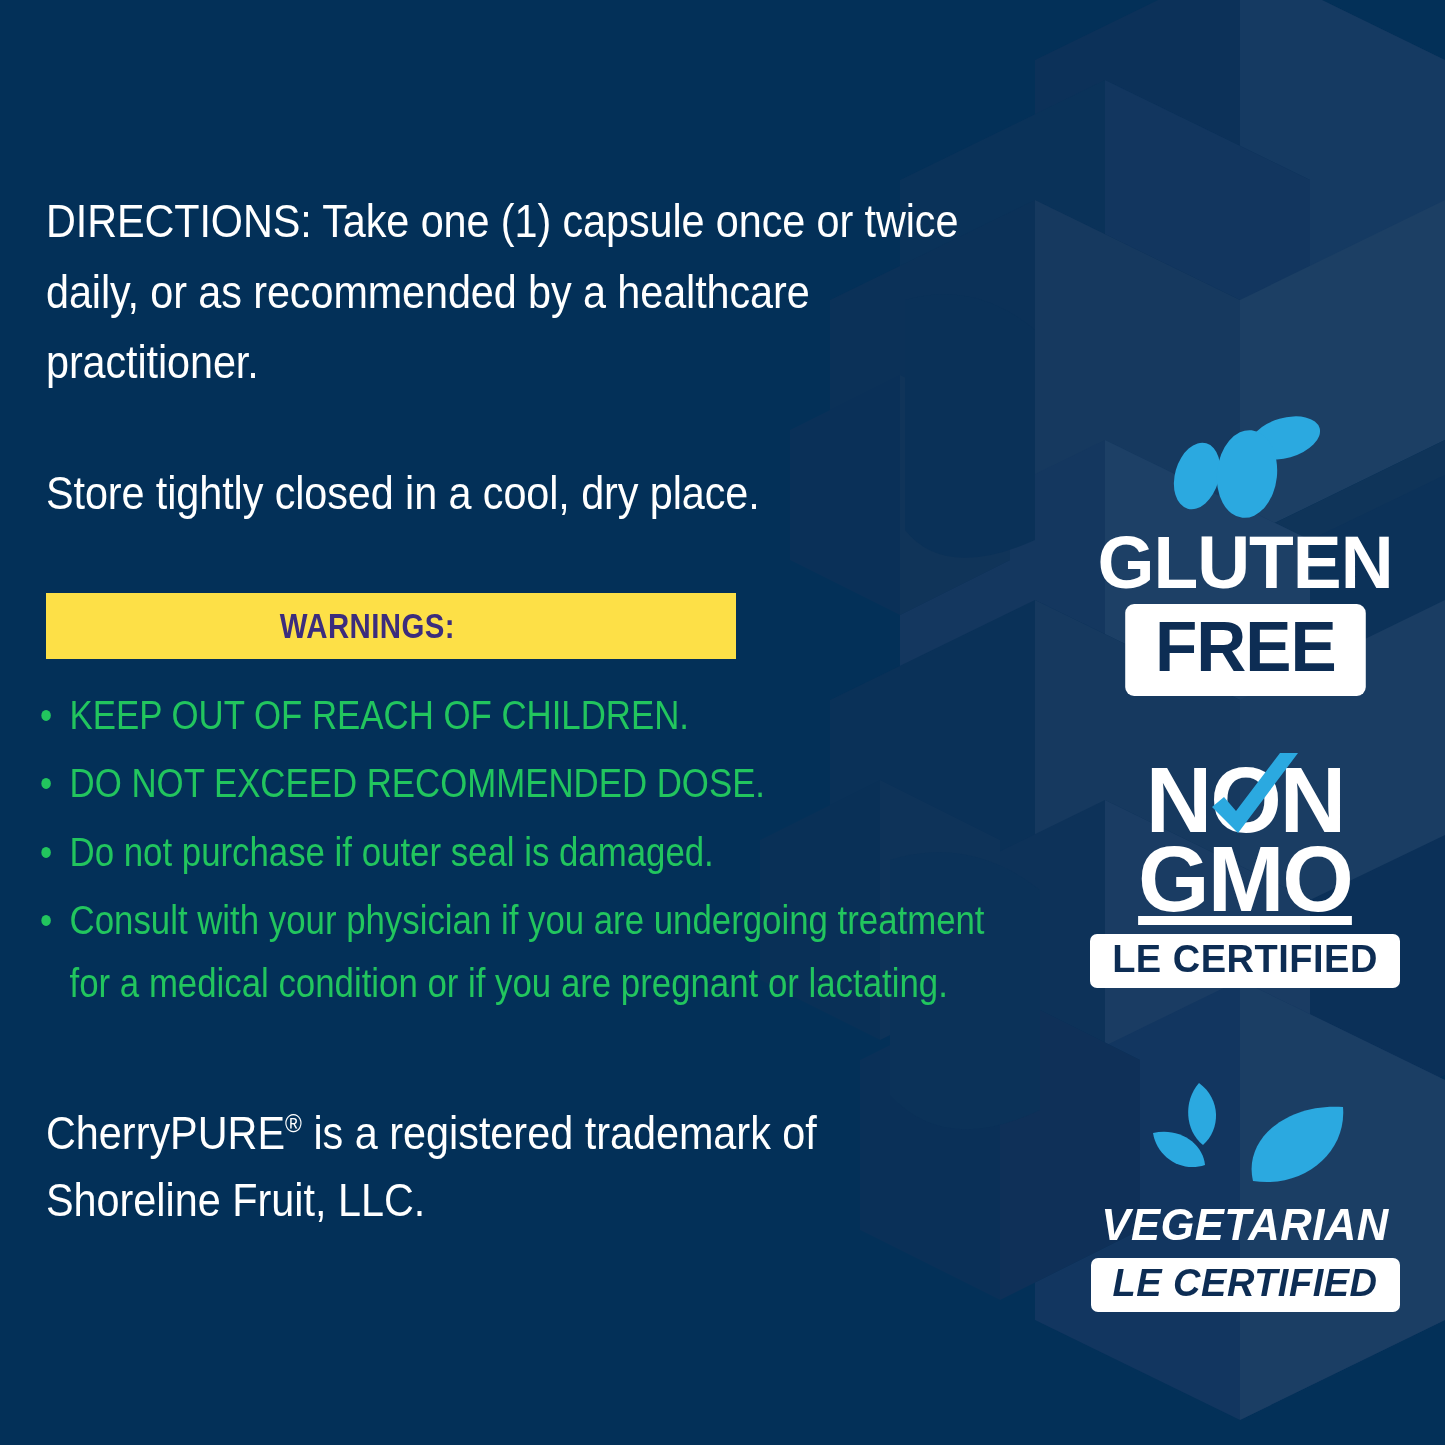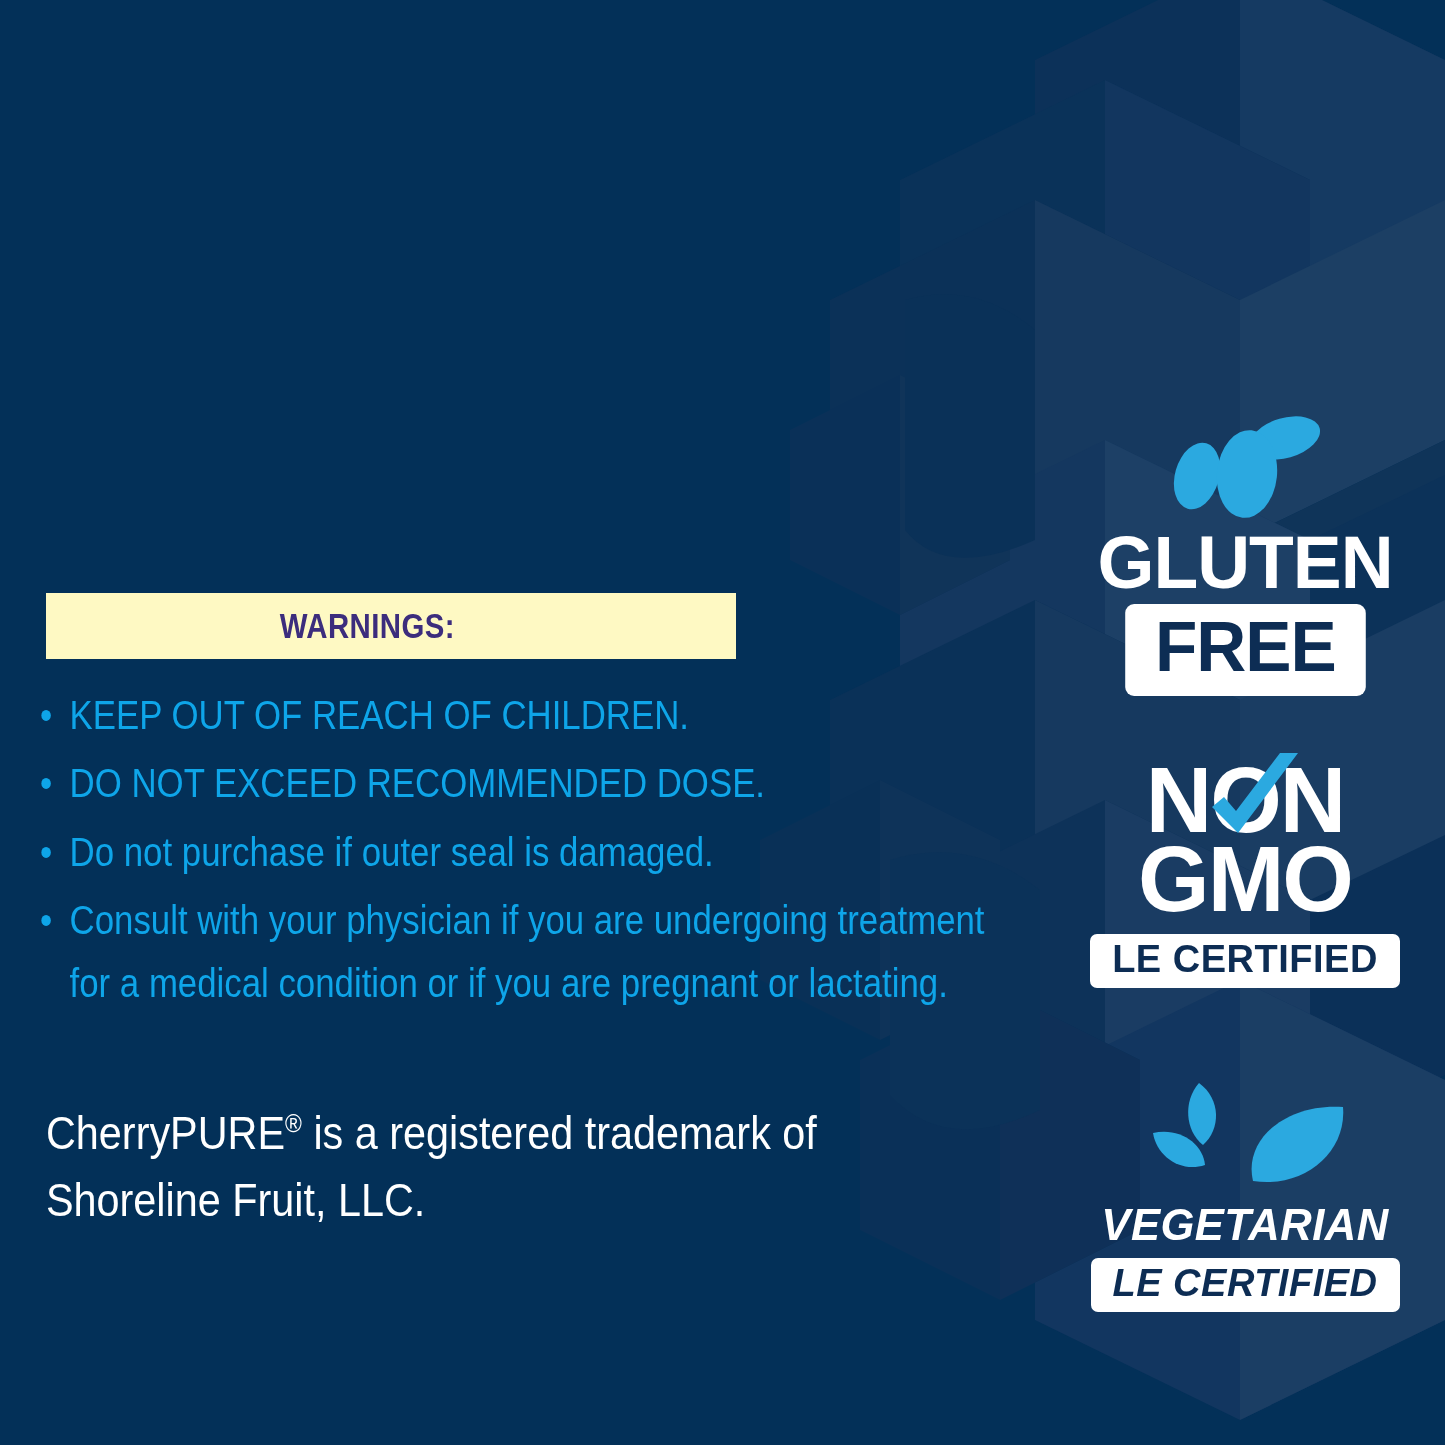--- a/index.html
+++ b/index.html
@@ -25,34 +25,34 @@
     letter-spacing:-0.1px;
     transform:scaleX(0.88);transform-origin:left center;
     width:113%;
   }
   #directions{margin:0;}
   #store{margin:60px 0 0 0;}
 
   
   #warnings-band{
     position:absolute;left:46px;top:593px;width:690px;height:66px;
-    background:#fef9c3;z-index:3;
+    background:#fde047;z-index:3;
     display:flex;align-items:center;justify-content:center;
   }
   #warnings-title{
     color:#3c2d7d;font-size:35px;font-weight:bold;
     letter-spacing:0.5px;
     transform:scaleX(0.84);transform-origin:center center;
     margin-right:48px;
   }
 
   
   #warn-list{
     position:absolute;left:40px;top:684px;width:960px;z-index:3;
-    list-style:none;margin:0;padding:0;color:#0ea5e9;
+    list-style:none;margin:0;padding:0;color:#22c55e;
   }
   #warn-list li{
     display:block;
     font-size:40px;line-height:1.56;
     margin:0 0 6px 0;
     padding-left:34px;
     text-indent:-34px;
     transform:scaleX(0.87);transform-origin:left center;
     width:114%;
   }
@@ -93,21 +93,21 @@
   }
   #gf-chip{font-size:70px;letter-spacing:-1px;padding:3px 30px 9px 30px;margin-top:4px;
            transform:scaleX(0.99);}
 
   
   #badge-gmo{top:757px;}
   #gmo-line1wrap{position:relative;display:inline-block;}
   #gmo-line1{font-size:92px;font-weight:bold;letter-spacing:-2px;line-height:0.95;
              transform:scaleX(1.0);}
   #gmo-line2{font-size:92px;font-weight:bold;letter-spacing:-2px;line-height:0.95;
-             margin-top:-8px;}
+             margin-top:-8px;text-decoration:underline;}
   #gmo-chip{font-size:38px;letter-spacing:0.5px;padding:4px 22px 7px 22px;margin-top:10px;
             border-radius:7px;}
 
   
   #badge-veg{top:1077px;font-style:italic;}
   #veg-leaves{height:120px;display:flex;align-items:center;justify-content:center;}
   #veg-word{font-size:44px;font-weight:bold;letter-spacing:0.5px;line-height:1;
             margin-top:6px;transform:scaleX(0.99);}
   #veg-chip{font-size:38px;letter-spacing:0.5px;padding:4px 22px 7px 22px;margin-top:11px;
             border-radius:7px;}
@@ -154,20 +154,24 @@
       <polygon points="790,430 900,375 1010,430 1010,560 900,615 790,560" fill="#0a3058"></polygon>
       <polygon points="900,375 1010,430 1010,560 900,615" fill="#103459"></polygon>
       <polygon points="760,840 880,780 1000,840 1000,980 880,1040 760,980" fill="#093057"></polygon>
       <polygon points="880,780 1000,840 1000,980 880,1040" fill="#0e3359"></polygon>
 
       <path d="M905,300 q70,-20 130,30 l0,210 q-90,40 -130,-10 z" fill="#0a3158"></path>
       <path d="M890,860 q80,-25 150,30 l0,220 q-95,45 -150,-15 z" fill="#0b3259"></path>
     </g>
   </svg>
 
+  <div id="copy">
+    <p class="para" id="directions">DIRECTIONS: Take one (1) capsule once or twice daily, or as recommended by a healthcare practitioner.</p>
+    <p class="para" id="store">Store tightly closed in a cool, dry place.</p>
+  </div>
 
   <div id="warnings-band">
     <span id="warnings-title">WARNINGS:</span>
   </div>
 
   <ul id="warn-list">
     <li class="caps"><span class="bullet-dot">•</span><span>KEEP OUT OF REACH OF CHILDREN.</span></li>
     <li class="caps"><span class="bullet-dot">•</span><span>DO NOT EXCEED RECOMMENDED DOSE.</span></li>
     <li><span class="bullet-dot">•</span><span>Do not purchase if outer seal is damaged.</span></li>
     <li><span class="bullet-dot">•</span><span>Consult with your physician if you are undergoing treatment for a medical condition or if you are pregnant or lactating.</span></li>

